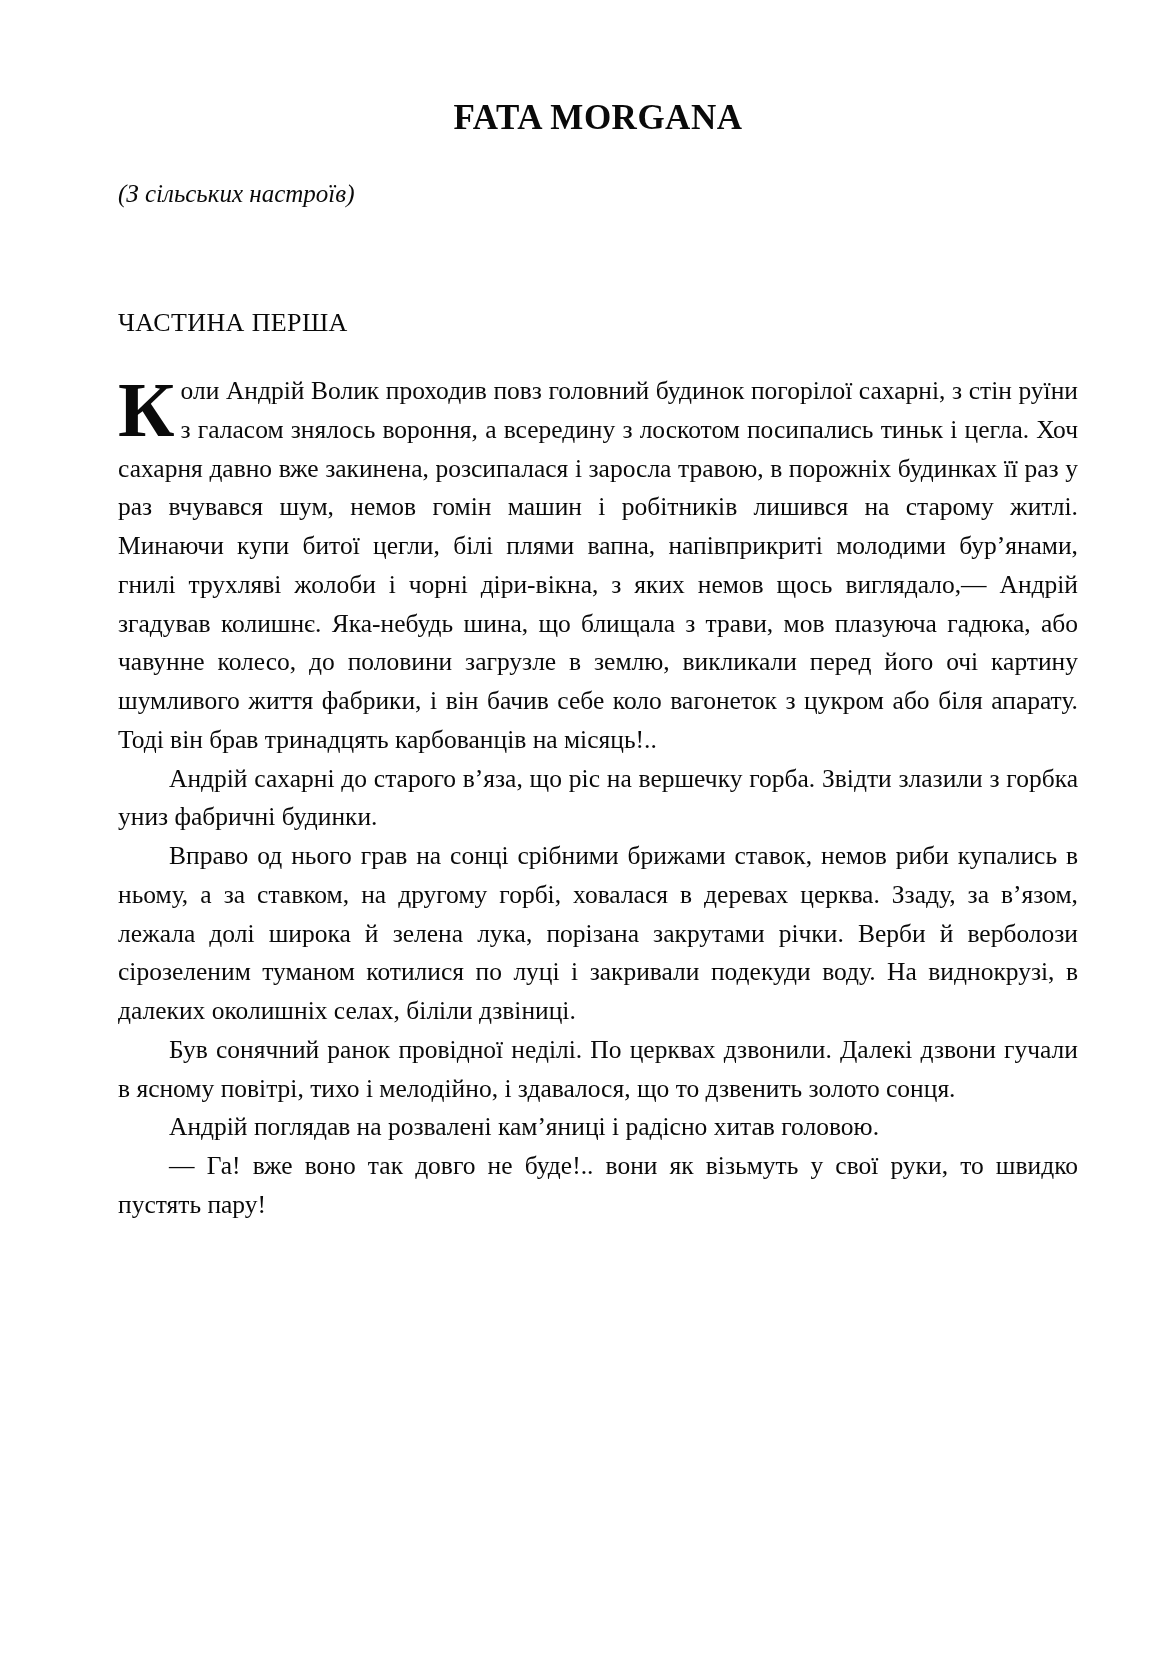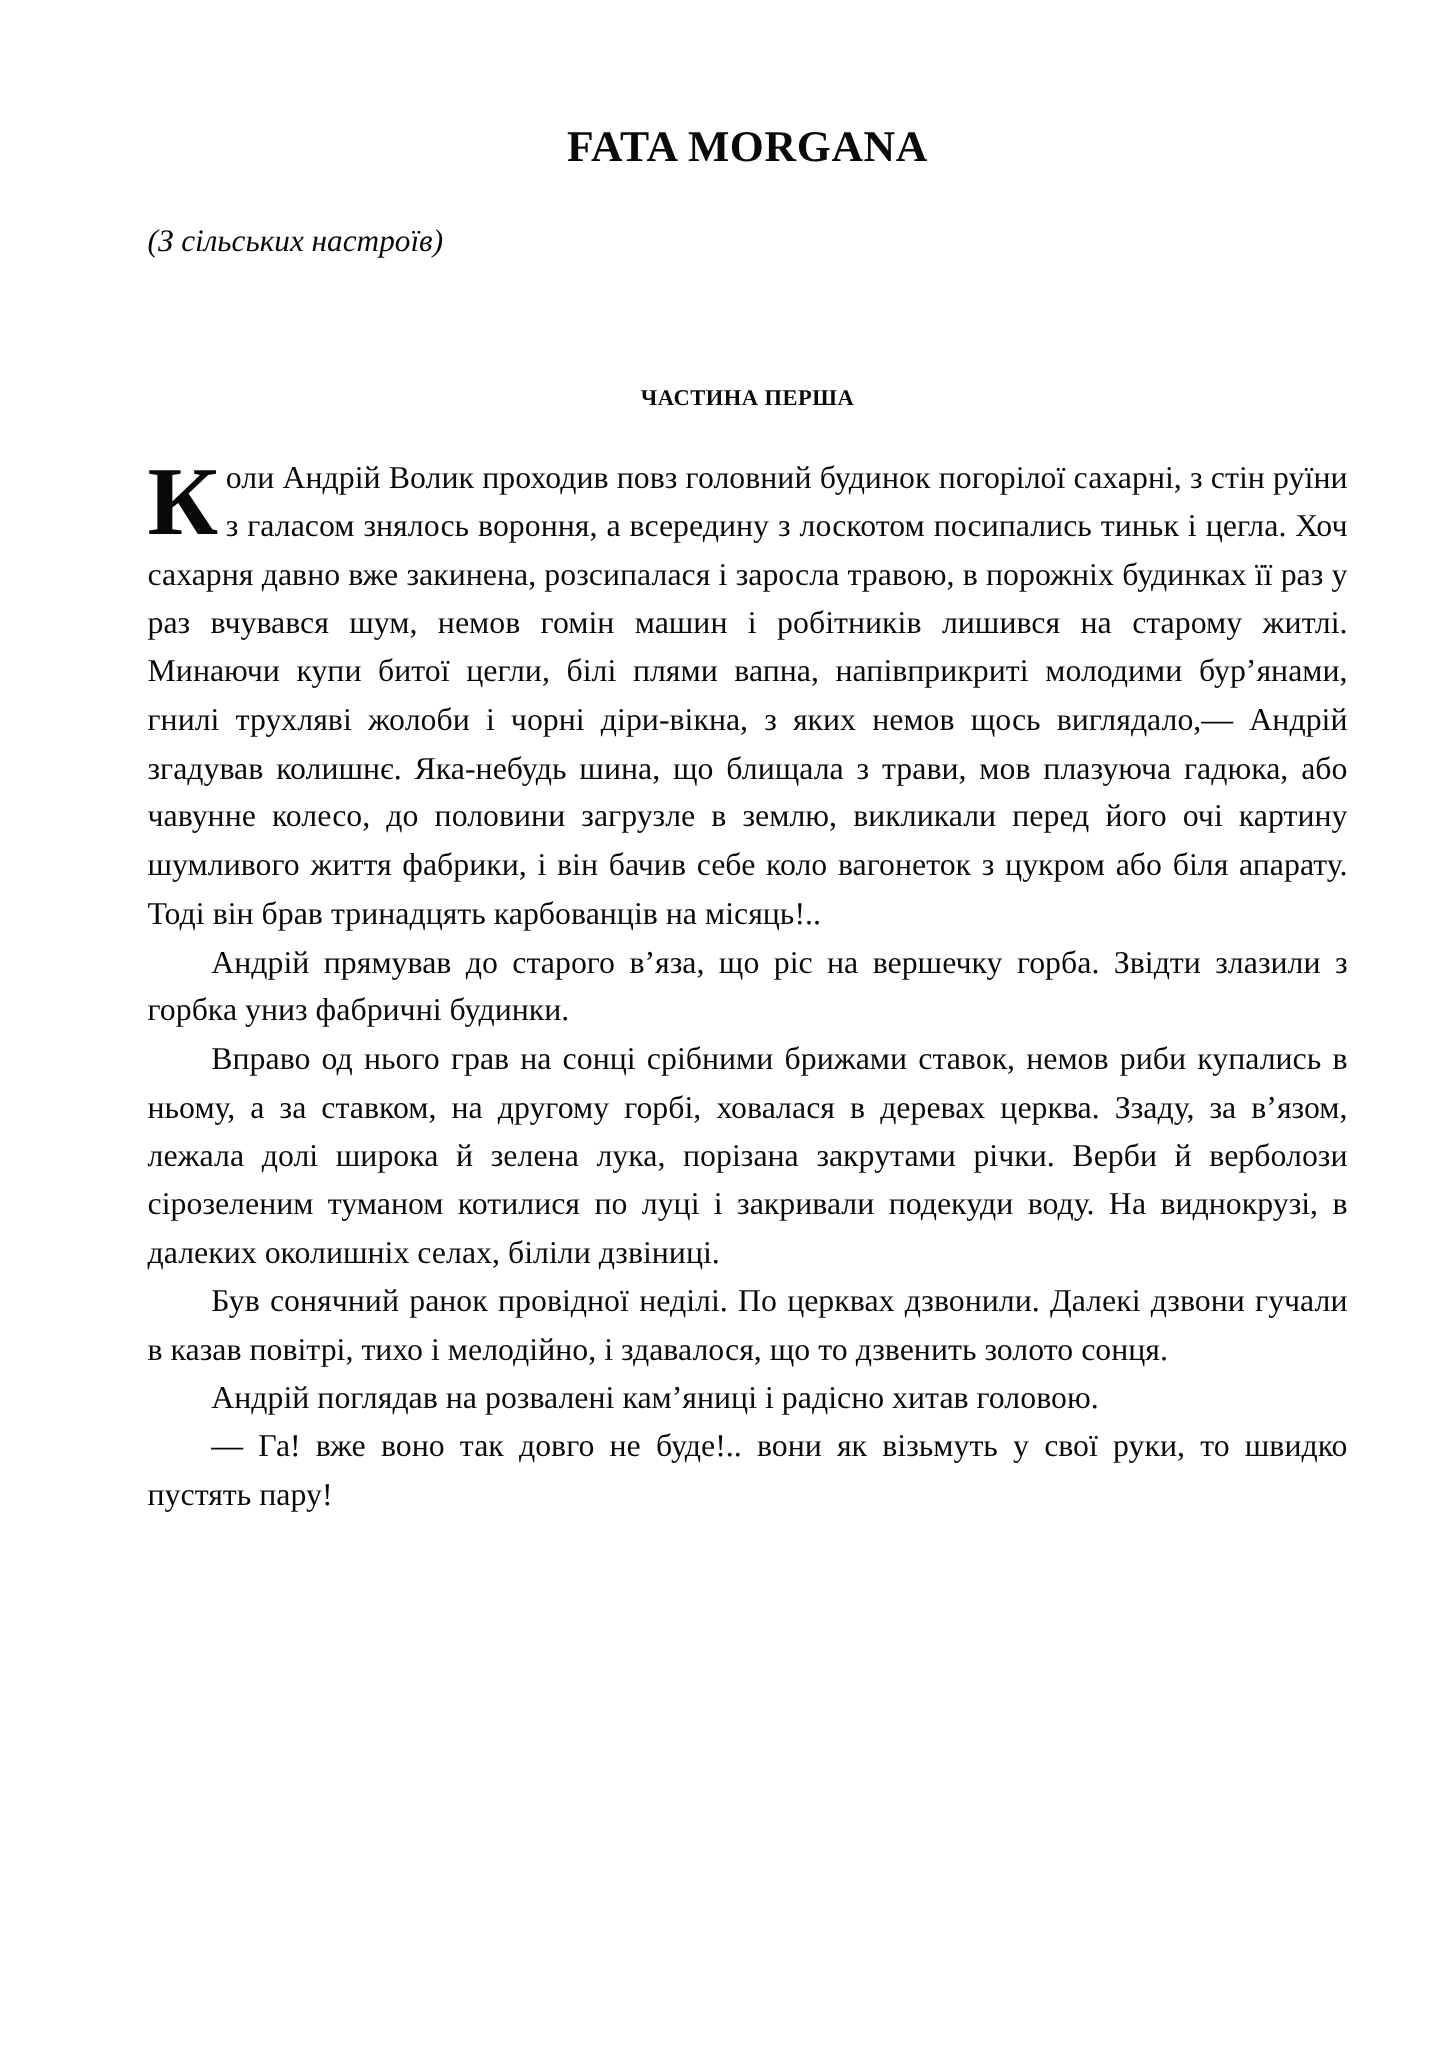--- a/index.html
+++ b/index.html
@@ -30,23 +30,22 @@
     margin: 10px 0 0 0;
     font-family: "Liberation Serif", "DejaVu Serif", serif;
   }
   .subtitle {
     text-align: left;
     font-style: italic;
     font-size: 25px;
     margin: 42px 0 0 0;
   }
   .part-heading {
-    text-align: center;
-    font-weight: bold;
-    font-size: 18px;
+    font-weight: normal;
+    font-size: 26px;
     margin: 100px 0 0 0;
     letter-spacing: 0.4px;
   }
   .body-text {
     margin-top: 34px;
     font-size: 25.5px;
     line-height: 1.52;
     text-align: justify;
     text-justify: inter-word;
     hyphens: manual;
@@ -74,20 +73,20 @@
 <div class="page">
 
   <h1 class="title">FATA MORGANA</h1>
 
   <div class="subtitle">(З сільських настроїв)</div>
 
   <h2 class="part-heading">ЧАСТИНА ПЕРША</h2>
 
   <div class="body-text">
     <p class="first"><span class="dropcap">К</span><span>оли Андрій Волик проходив повз головний будинок погорілої сахарні, з стін руїни з галасом знялось вороння, а всередину з лоскотом посипались тиньк і цегла. Хоч сахарня давно вже закинена, розсипалася і заросла травою, в порожніх будинках її раз у раз вчувався шум, немов гомін машин і робітників лишився на старому житлі. Минаючи купи битої цегли, білі плями вапна, напівприкриті молодими бур’янами, гнилі трухляві жолоби і чорні діри-вікна, з яких немов щось виглядало,— Андрій згадував колишнє. Яка-небудь шина, що блищала з трави, мов плазуюча гадюка, або чавунне колесо, до половини загрузле в землю, викликали перед його очі картину шумливого життя фабрики, і він бачив себе коло вагонеток з цукром або біля апарату. Тоді він брав тринадцять карбованців на місяць!..</span></p>
-    <p>Андрій прямував до старого в’яза, що ріс на вершечку горба. Звідти злазили з горбка униз фабричні будинки.</p>
+    <p>Андрій сахарні до старого в’яза, що ріс на вершечку горба. Звідти злазили з горбка униз фабричні будинки.</p>
     <p>Вправо од нього грав на сонці срібними брижами ставок, немов риби купались в ньому, а за ставком, на другому горбі, ховалася в деревах церква. Ззаду, за в’язом, лежала долі широка й зелена лука, порізана закрутами річки. Верби й верболози сірозеленим туманом котилися по луці і закривали подекуди воду. На виднокрузі, в далеких околишніх селах, біліли дзвіниці.</p>
-    <p>Був сонячний ранок провідної неділі. По церквах дзвонили. Далекі дзвони гучали в казав повітрі, тихо і мелодійно, і здавалося, що то дзвенить золото сонця.</p>
+    <p>Був сонячний ранок провідної неділі. По церквах дзвонили. Далекі дзвони гучали в ясному повітрі, тихо і мелодійно, і здавалося, що то дзвенить золото сонця.</p>
     <p>Андрій поглядав на розвалені кам’яниці і радісно хитав головою.</p>
     <p>— Га! вже воно так довго не буде!.. вони як візьмуть у свої руки, то швидко пустять пару!</p>
   </div>
 
 </div>
 
 </body></html>

